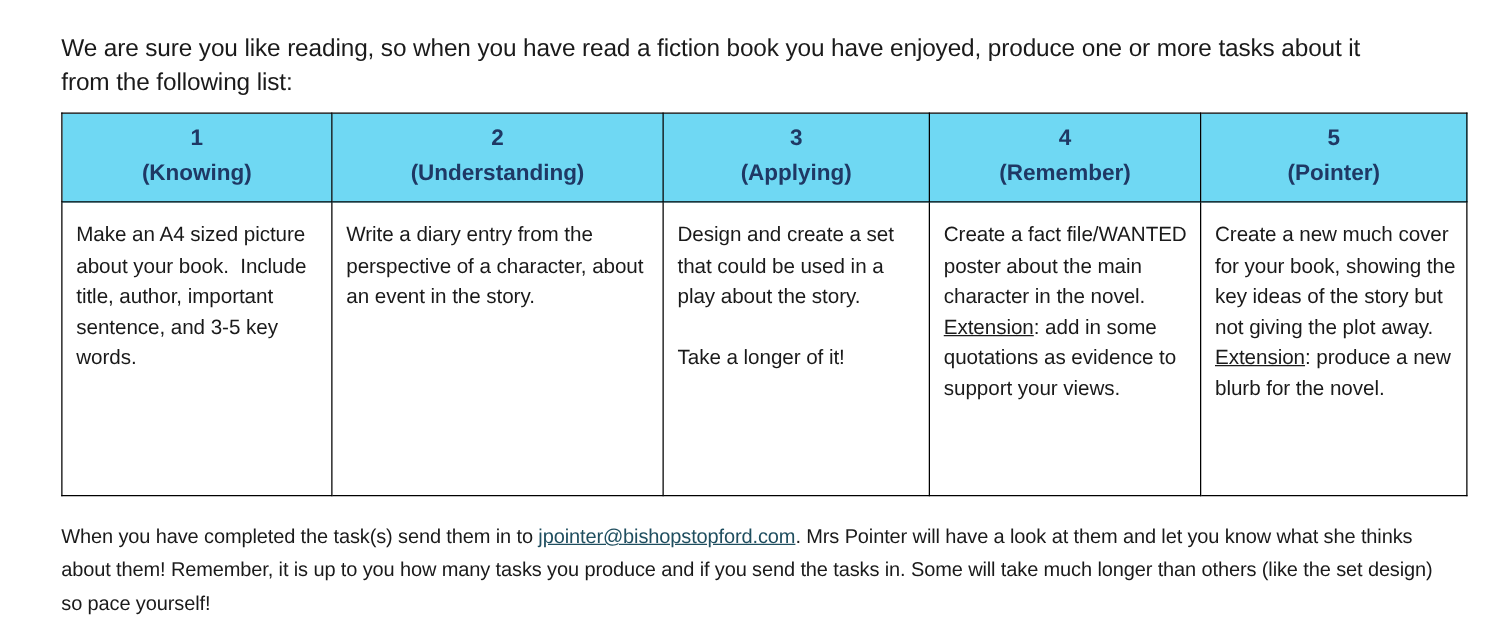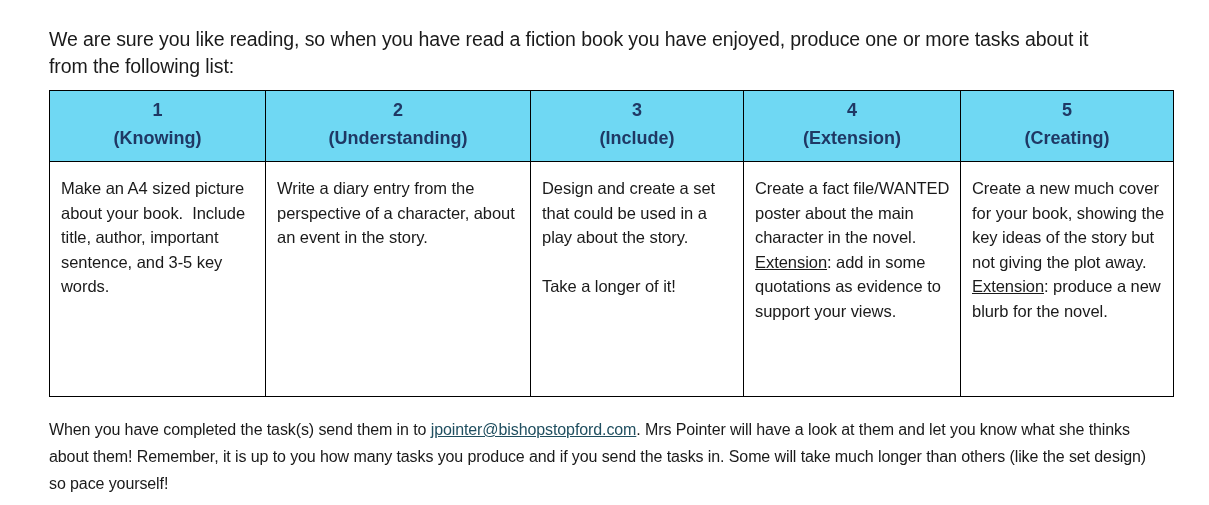--- a/index.html
+++ b/index.html
@@ -129,29 +129,29 @@
         <td class="hdr">
           <span class="num">1</span>
           <span class="nm">(Knowing)</span>
         </td>
         <td class="hdr">
           <span class="num">2</span>
           <span class="nm">(Understanding)</span>
         </td>
         <td class="hdr">
           <span class="num">3</span>
-          <span class="nm">(Include)</span>
+          <span class="nm">(Applying)</span>
         </td>
         <td class="hdr">
           <span class="num">4</span>
-          <span class="nm">(Extension)</span>
+          <span class="nm">(Remember)</span>
         </td>
         <td class="hdr">
           <span class="num">5</span>
-          <span class="nm">(Creating)</span>
+          <span class="nm">(Pointer)</span>
         </td>
       </tr>
     </thead>
     <tbody>
       <tr>
         <td class="body-cell">
           <div class="cell-text"><span>Make an A4 sized picture about your book.  Include title, author, important sentence, and 3-5 key words.</span><span class="ext"></span><span></span></div>
         </td>
         <td class="body-cell">
           <div class="cell-text"><span>Write a diary entry from the perspective of a character, about an event in the story.</span><span class="ext"></span><span></span></div>

